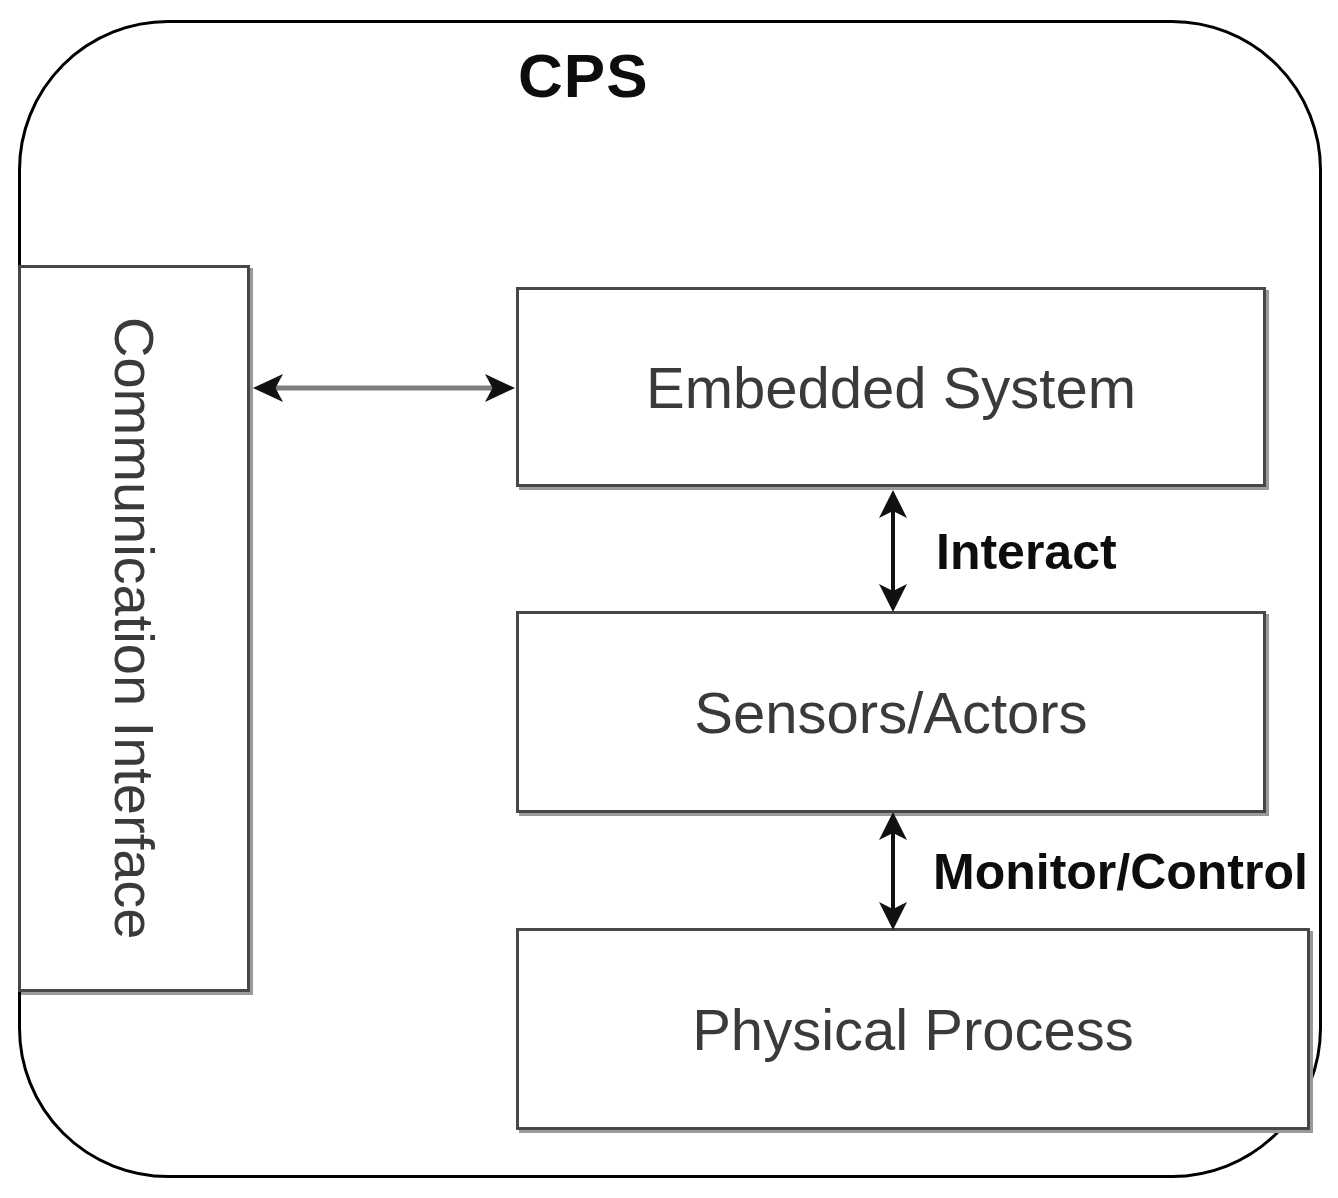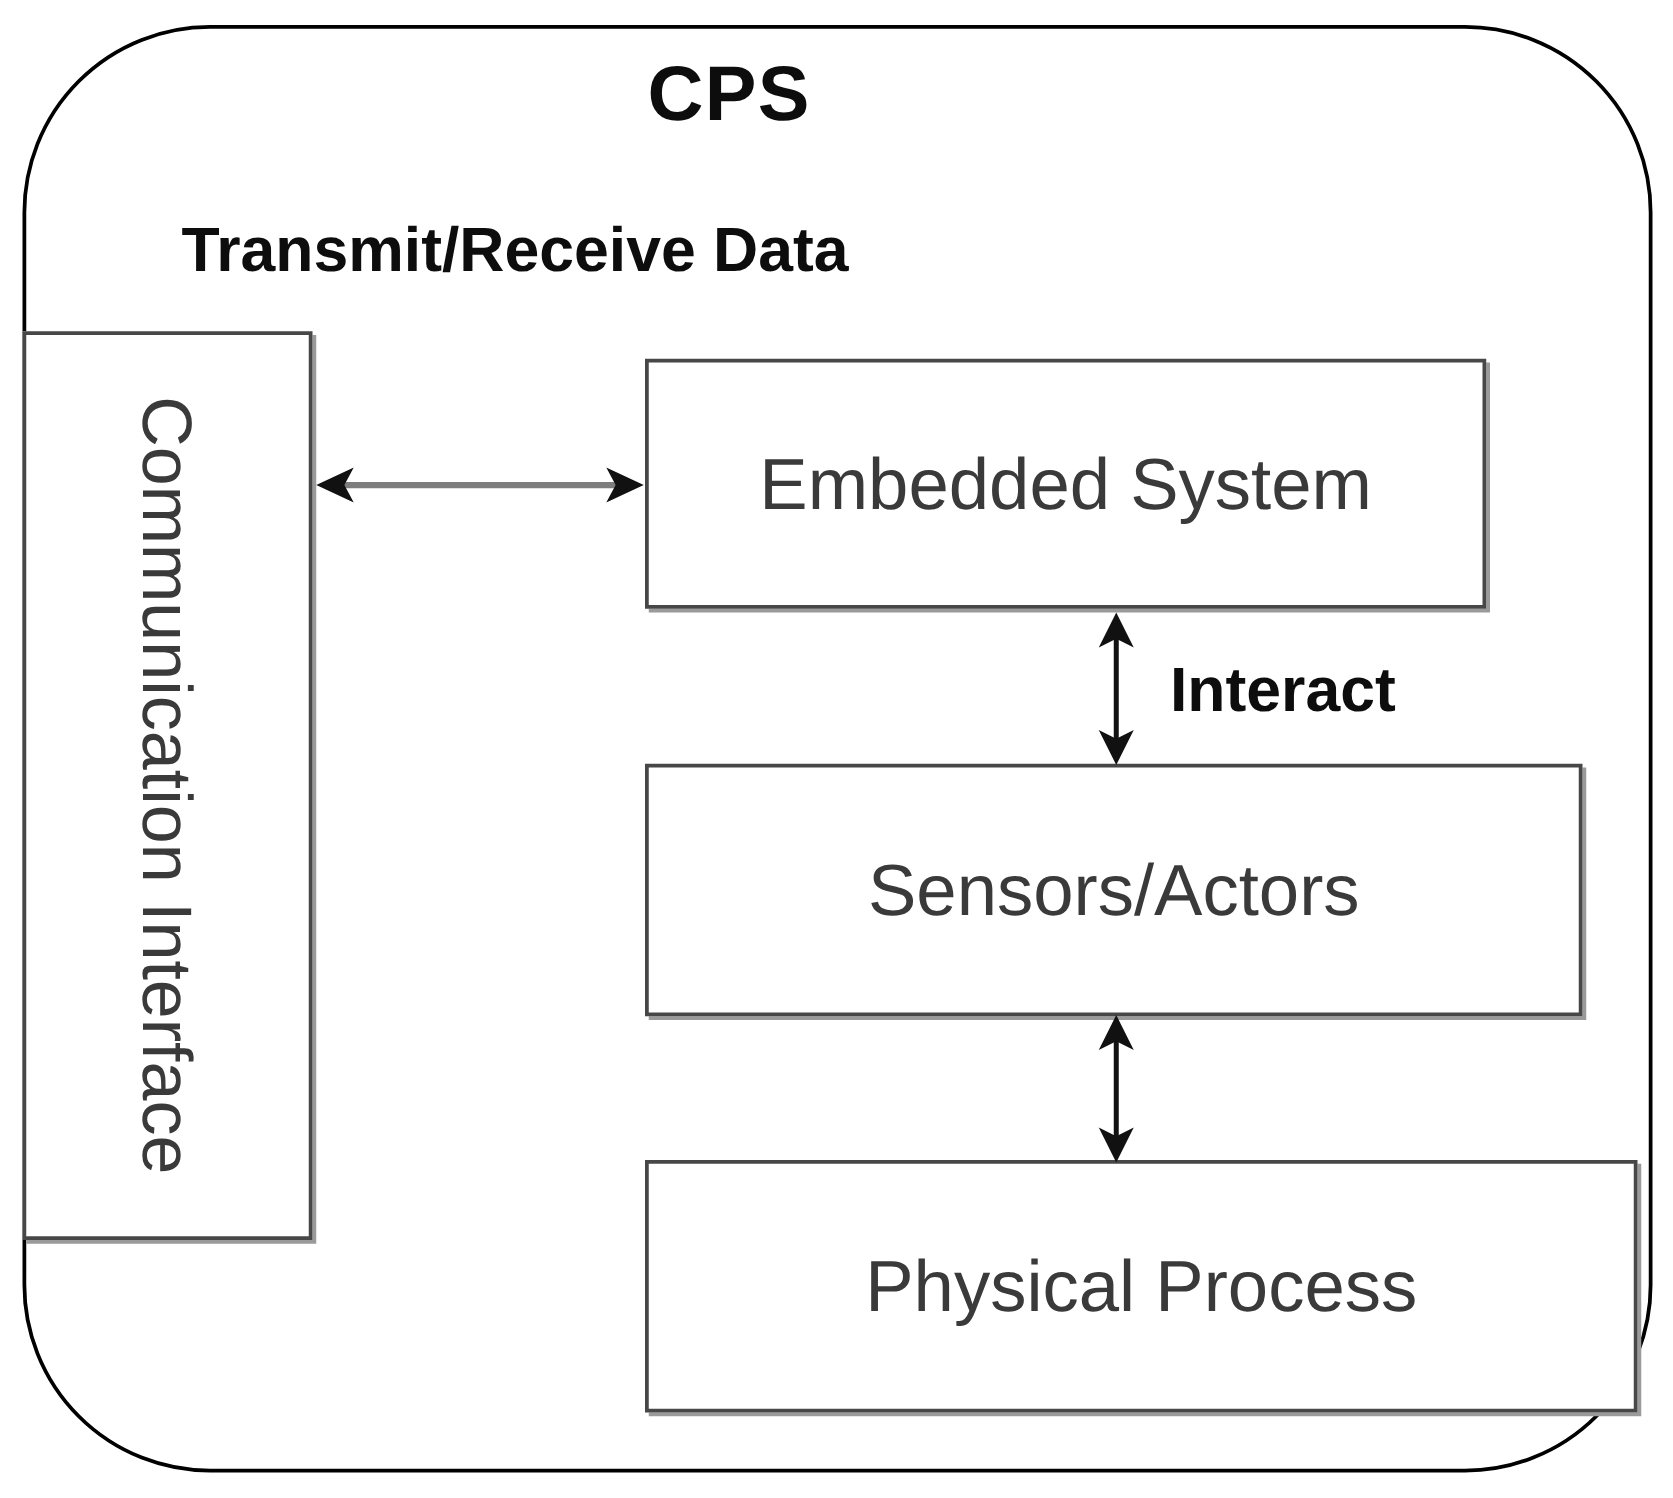--- a/index.html
+++ b/index.html
@@ -26,21 +26,21 @@
   }
   .node{
     position:absolute; box-sizing:border-box;
     border:3px solid var(--box_border);
     box-shadow:3px 3px 0 0 var(--box_shadow);
     background:#ffffff;
     display:flex; align-items:center; justify-content:center;
     color:var(--box_text); font-size:58px;
   }
   .node-comm{ left:18px; top:265px; width:232px; height:727px; }
-  .node-embedded{ left:516px; top:287px; width:673px; height:200px; }
+  .node-embedded{ left:516px; top:287px; width:750px; height:200px; }
   .node-sensors{ left:516px; top:611px; width:750px; height:202px; }
   .node-physical{ left:516px; top:928px; width:794px; height:202px; }
   .vlabel{
     writing-mode:vertical-rl; text-orientation:mixed;
     font-size:56px; white-space:nowrap;
   }
   .edge-label{
     position:absolute; font-weight:bold; color:var(--label_text);
     font-size:50px;
   }
@@ -54,21 +54,20 @@
 </style>
 </head>
 <body>
 
 <div class="canvas">
 
   <div class="frame"></div>
 
   <div class="diagram-title">CPS</div>
 
-  <div class="edge-label label-trd">Transmit/Receive Data</div>
 
   <div class="node node-comm">
     <span class="vlabel">Communication Interface</span>
   </div>
 
   <div class="node node-embedded">
     <span>Embedded System</span>
   </div>
 
   <div class="node node-sensors">
@@ -92,14 +91,15 @@
   </svg>
 
   <div class="edge-label label-interact">Interact</div>
 
   <svg class="arrow arrow-v2" width="48" height="124" viewBox="0 0 48 124">
     <line x1="24" y1="20" x2="24" y2="104" stroke="var(--arrow_head)" stroke-width="4"></line>
     <path d="M24,3 L38,31 L24,24 L10,31 Z" fill="var(--arrow_head)"></path>
     <path d="M24,121 L38,93 L24,100 L10,93 Z" fill="var(--arrow_head)"></path>
   </svg>
 
+  <div class="edge-label label-monitor">Monitor/Control</div>
 
 </div>
 
 </body></html>

